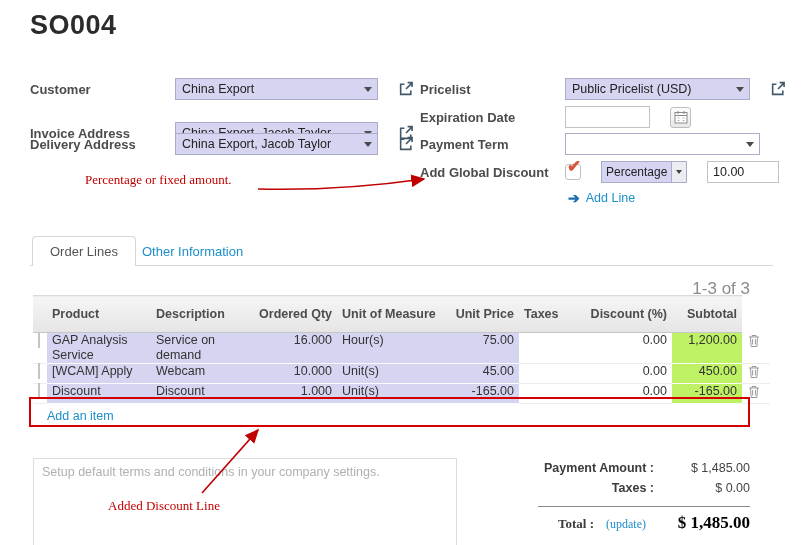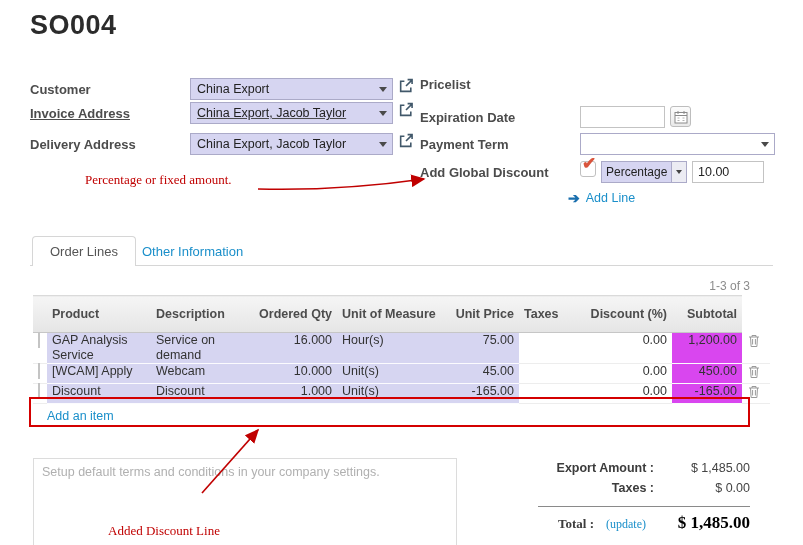--- a/index.html
+++ b/index.html
@@ -7,21 +7,21 @@
   body {
     width:803px; height:545px; position:relative; overflow:hidden;
     background:#fff; font-family:"Liberation Sans", sans-serif;
     font-size:13px; color:#4c4c4c;
   }
   .page-title { position:absolute; left:30px; top:10px; margin:0; font-size:27px; font-weight:bold; color:#2b2b2b; letter-spacing:.5px;text-align:center; }
 
   
   .form-row { position:absolute; display:flex; align-items:center; height:24px; }
   .flabel { width:145px; font-weight:bold; font-size:13px; color:#4c4c4c; }
-  .control { display:flex; align-items:flex-start; gap:5px;margin-left:15px; }
+  .control { display:flex; align-items:center; gap:20px; }
   .sel { position:relative; height:22px; border:1px solid #abaac8; display:flex; align-items:center; padding:0 18px 0 6px; font-size:12.5px; color:#222; background:#fff; white-space:nowrap; overflow:hidden; }
   .sel.purple { background:#d6d5f1; }
   .caret { position:absolute; right:5px; top:8px; width:0; height:0; border-left:4px solid transparent; border-right:4px solid transparent; border-top:5px solid #4a4a4a; }
   .w203{width:203px;} .w185{width:185px;} .w195{width:195px;} .w86{width:86px; font-size:12px; padding-left:4px;}
   .selbtn { position:absolute; right:0; top:0; bottom:0; width:15px; border-left:1px solid #abaac8; background:#ececf3; display:flex; align-items:center; justify-content:center; }
   .caret2 { width:0;height:0;border-left:3.5px solid transparent;border-right:3.5px solid transparent;border-top:4.5px solid #444; }
   input.txt { height:22px; border:1px solid #c3c3c3; padding:0 5px; font:12.5px "Liberation Sans", sans-serif; color:#222; background:#fff; }
   .cal-btn { width:21px; height:21px; border:1px solid #bdbdbd; background:linear-gradient(#fcfcfc,#e9e9e9); border-radius:3px; display:flex; align-items:center; justify-content:center; padding:0; cursor:pointer; }
   .extlink { display:inline-flex; width:16px; height:16px; cursor:pointer; }
   .checkbox { position:relative; width:16px; height:16px; border:1px solid #c0c0c0; border-radius:3px; background:#fff; cursor:pointer; flex:none; }
@@ -31,31 +31,31 @@
 
   
   .note { position:absolute; font-family:"Liberation Serif", serif; color:#c00000; font-size:13px; line-height:15px; z-index:6; }
   .redrect { position:absolute; left:29px; top:397px; width:721px; height:30px; border:2px solid #d40000; z-index:4; pointer-events:none; }
   .overlay { position:absolute; left:0; top:0; z-index:5; pointer-events:none; }
 
   
   .tabs { position:absolute; left:30px; top:236px; width:743px; height:30px; border-bottom:1px solid #d6d6d6; }
   .tab-active { position:absolute; left:2px; top:0; height:30px; background:#fff; border:1px solid #d6d6d6; border-bottom:none; border-radius:4px 4px 0 0; padding:7px 17px 0; font-size:13px; color:#555; z-index:2; cursor:pointer; }
   .tab-link { position:absolute; left:112px; top:8px; color:#1a8fca; font-size:13px; cursor:pointer; }
-  .pager { position:absolute; right:53px; top:279px; font-size:12px; color:#8c8c8c; }
+  .pager { position:absolute; right:53px; top:279px; font-size:17px; color:#8c8c8c; }
 
   
   .olwrap { position:absolute; left:33px; top:295px; width:737px; }
   table.ol { border-collapse:collapse; table-layout:fixed; width:737px; }
   .ol th { background:linear-gradient(#f5f5f5,#e5e5e5); border-top:1px solid #dadada; border-bottom:1px solid #c6c6c6; font-weight:bold; font-size:12.5px; color:#4c4c4c; text-align:left; padding:11px 5px; line-height:14px;margin-top:10px; }
   .ol th.hnum { text-align:right; }
   .ol th.plain { background:#fff; border:none; }
   .ol td { font-size:12.5px; color:#333; padding:0 5px; vertical-align:top; border-bottom:1px solid #ededed; line-height:15px; }
   .ol td.purple { background:#d6d5f1; border-bottom:1px solid #fbfbfe; }
-  .ol td.gray { background:#d946ef; border-bottom:1px solid #fbfbfe; }
+  .ol td.gray { background:#bef264; border-bottom:1px solid #fbfbfe; }
   .ol td.num { text-align:right; }
   .handle { width:7px; height:7px; background:#e6e6e6; border:1px solid #c4c4c4; margin-top:4px; }
   .trash-btn { background:none; border:none; padding:1px; cursor:pointer; }
   .additem { display:inline-block; margin:5px 0 0 14px; color:#1a8fca; font-size:12.5px; cursor:pointer; }
 
   
   .terms { position:absolute; left:33px; top:458px; width:424px; height:110px; }
   .terms textarea { width:100%; height:100%; border:1px solid #dcdcdc; resize:none; padding:6px 8px; font:12.5px "Liberation Sans", sans-serif; color:#555; }
   .terms textarea::placeholder { color:#b0b0b0; }
   .totals { position:absolute; left:538px; top:461px; width:212px; }
@@ -82,21 +82,21 @@
     </span>
     <span class="extlink">
       <svg width="16" height="16" viewBox="0 0 15 15">
           <path d="M6 3H2.5v9.5H12V9" stroke="#41586a" stroke-width="1.5" fill="none"></path>
           <path d="M7.5 7.5L13 2M9 1.5h4.2v4.2" stroke="#41586a" stroke-width="1.5" fill="none"></path>
         </svg>
     </span>
   </span>
 </div>
 
-<div class="form-row" style="left:30px; top:101px;text-decoration:underline;">
+<div class="form-row" style="left:30px; top:121px;">
   <span class="flabel">Invoice Address</span>
   <span class="control">
     <span class="sel purple w203">
       <span>China Export, Jacob Taylor</span>
       <span class="caret"></span>
     </span>
     <span class="extlink">
       <svg width="16" height="16" viewBox="0 0 15 15">
           <path d="M6 3H2.5v9.5H12V9" stroke="#41586a" stroke-width="1.5" fill="none"></path>
           <path d="M7.5 7.5L13 2M9 1.5h4.2v4.2" stroke="#41586a" stroke-width="1.5" fill="none"></path>
@@ -114,22 +114,34 @@
     </span>
     <span class="extlink">
       <svg width="16" height="16" viewBox="0 0 15 15">
           <path d="M6 3H2.5v9.5H12V9" stroke="#41586a" stroke-width="1.5" fill="none"></path>
           <path d="M7.5 7.5L13 2M9 1.5h4.2v4.2" stroke="#41586a" stroke-width="1.5" fill="none"></path>
         </svg>
     </span>
   </span>
 </div>
 
-<div class="form-row" style="left:420px; top:77px;flex-direction:column;">
+<div class="form-row" style="left:420px; top:77px;">
   <span class="flabel">Pricelist</span>
+  <span class="control">
+    <span class="sel purple w185">
+      <span>Public Pricelist (USD)</span>
+      <span class="caret"></span>
+    </span>
+    <span class="extlink">
+      <svg width="16" height="16" viewBox="0 0 15 15">
+          <path d="M6 3H2.5v9.5H12V9" stroke="#41586a" stroke-width="1.5" fill="none"></path>
+          <path d="M7.5 7.5L13 2M9 1.5h4.2v4.2" stroke="#41586a" stroke-width="1.5" fill="none"></path>
+        </svg>
+    </span>
+  </span>
 </div>
 
 <div class="form-row" style="left:420px; top:105px;">
   <span class="flabel">Expiration Date</span>
   <span class="control">
     <input class="txt" style="width: 85px;" value="">
     <button class="cal-btn">
       <svg width="14" height="14" viewBox="0 0 14 14">
           <rect x="1" y="2.5" width="12" height="10.5" fill="#fff" stroke="#8a8a8a"></rect>
           <path d="M1 5.5h12M4 1v3M10 1v3" stroke="#8a8a8a" fill="none"></path>
@@ -252,41 +264,41 @@
                 <path d="M1 3h10M4 3V1.5h4V3M2.5 3l.6 9.5h5.8L9.5 3M4.6 5v5.5M7.4 5v5.5" stroke="#9a9a9a" stroke-width="1" fill="none"></path>
               </svg></button></td>
       </tr>
     </tbody>
   </table>
   <span class="additem">Add an item</span>
 </div>
 
 <div class="redrect"></div>
 
-<div class="note" style="left:108px; top:498px;margin-top:25px;">
+<div class="note" style="left:108px; top:498px;">
   <span>Added Discount Line</span>
 </div>
 
 <svg class="overlay" width="803" height="545">
   <defs>
     <marker id="ah" markerWidth="10" markerHeight="8" refX="8" refY="4" orient="auto">
       <path d="M0,0 L9,4 L0,8 z" fill="#c00000"></path>
     </marker>
   </defs>
   <path d="M258,189 Q340,191 424,179" fill="none" stroke="#c00000" stroke-width="1.6" marker-end="url(#ah)"></path>
   <path d="M202,493 Q226,466 258,430" fill="none" stroke="#c00000" stroke-width="1.6" marker-end="url(#ah)"></path>
 </svg>
 
 <div class="terms">
   <textarea placeholder="Setup default terms and conditions in your company settings." style=""></textarea>
 </div>
 
 <div class="totals">
   <div class="trow">
-    <span class="tlabel">Export Amount :</span>
+    <span class="tlabel">Payment Amount :</span>
     <span class="tval">$ 1,485.00</span>
   </div>
   <div class="trow">
     <span class="tlabel">Taxes :</span>
     <span class="tval">$ 0.00</span>
   </div>
   <div class="tsep"></div>
   <div class="trow total">
     <span class="tlabel-total">Total :</span>
     <a class="update">(update)</a>

